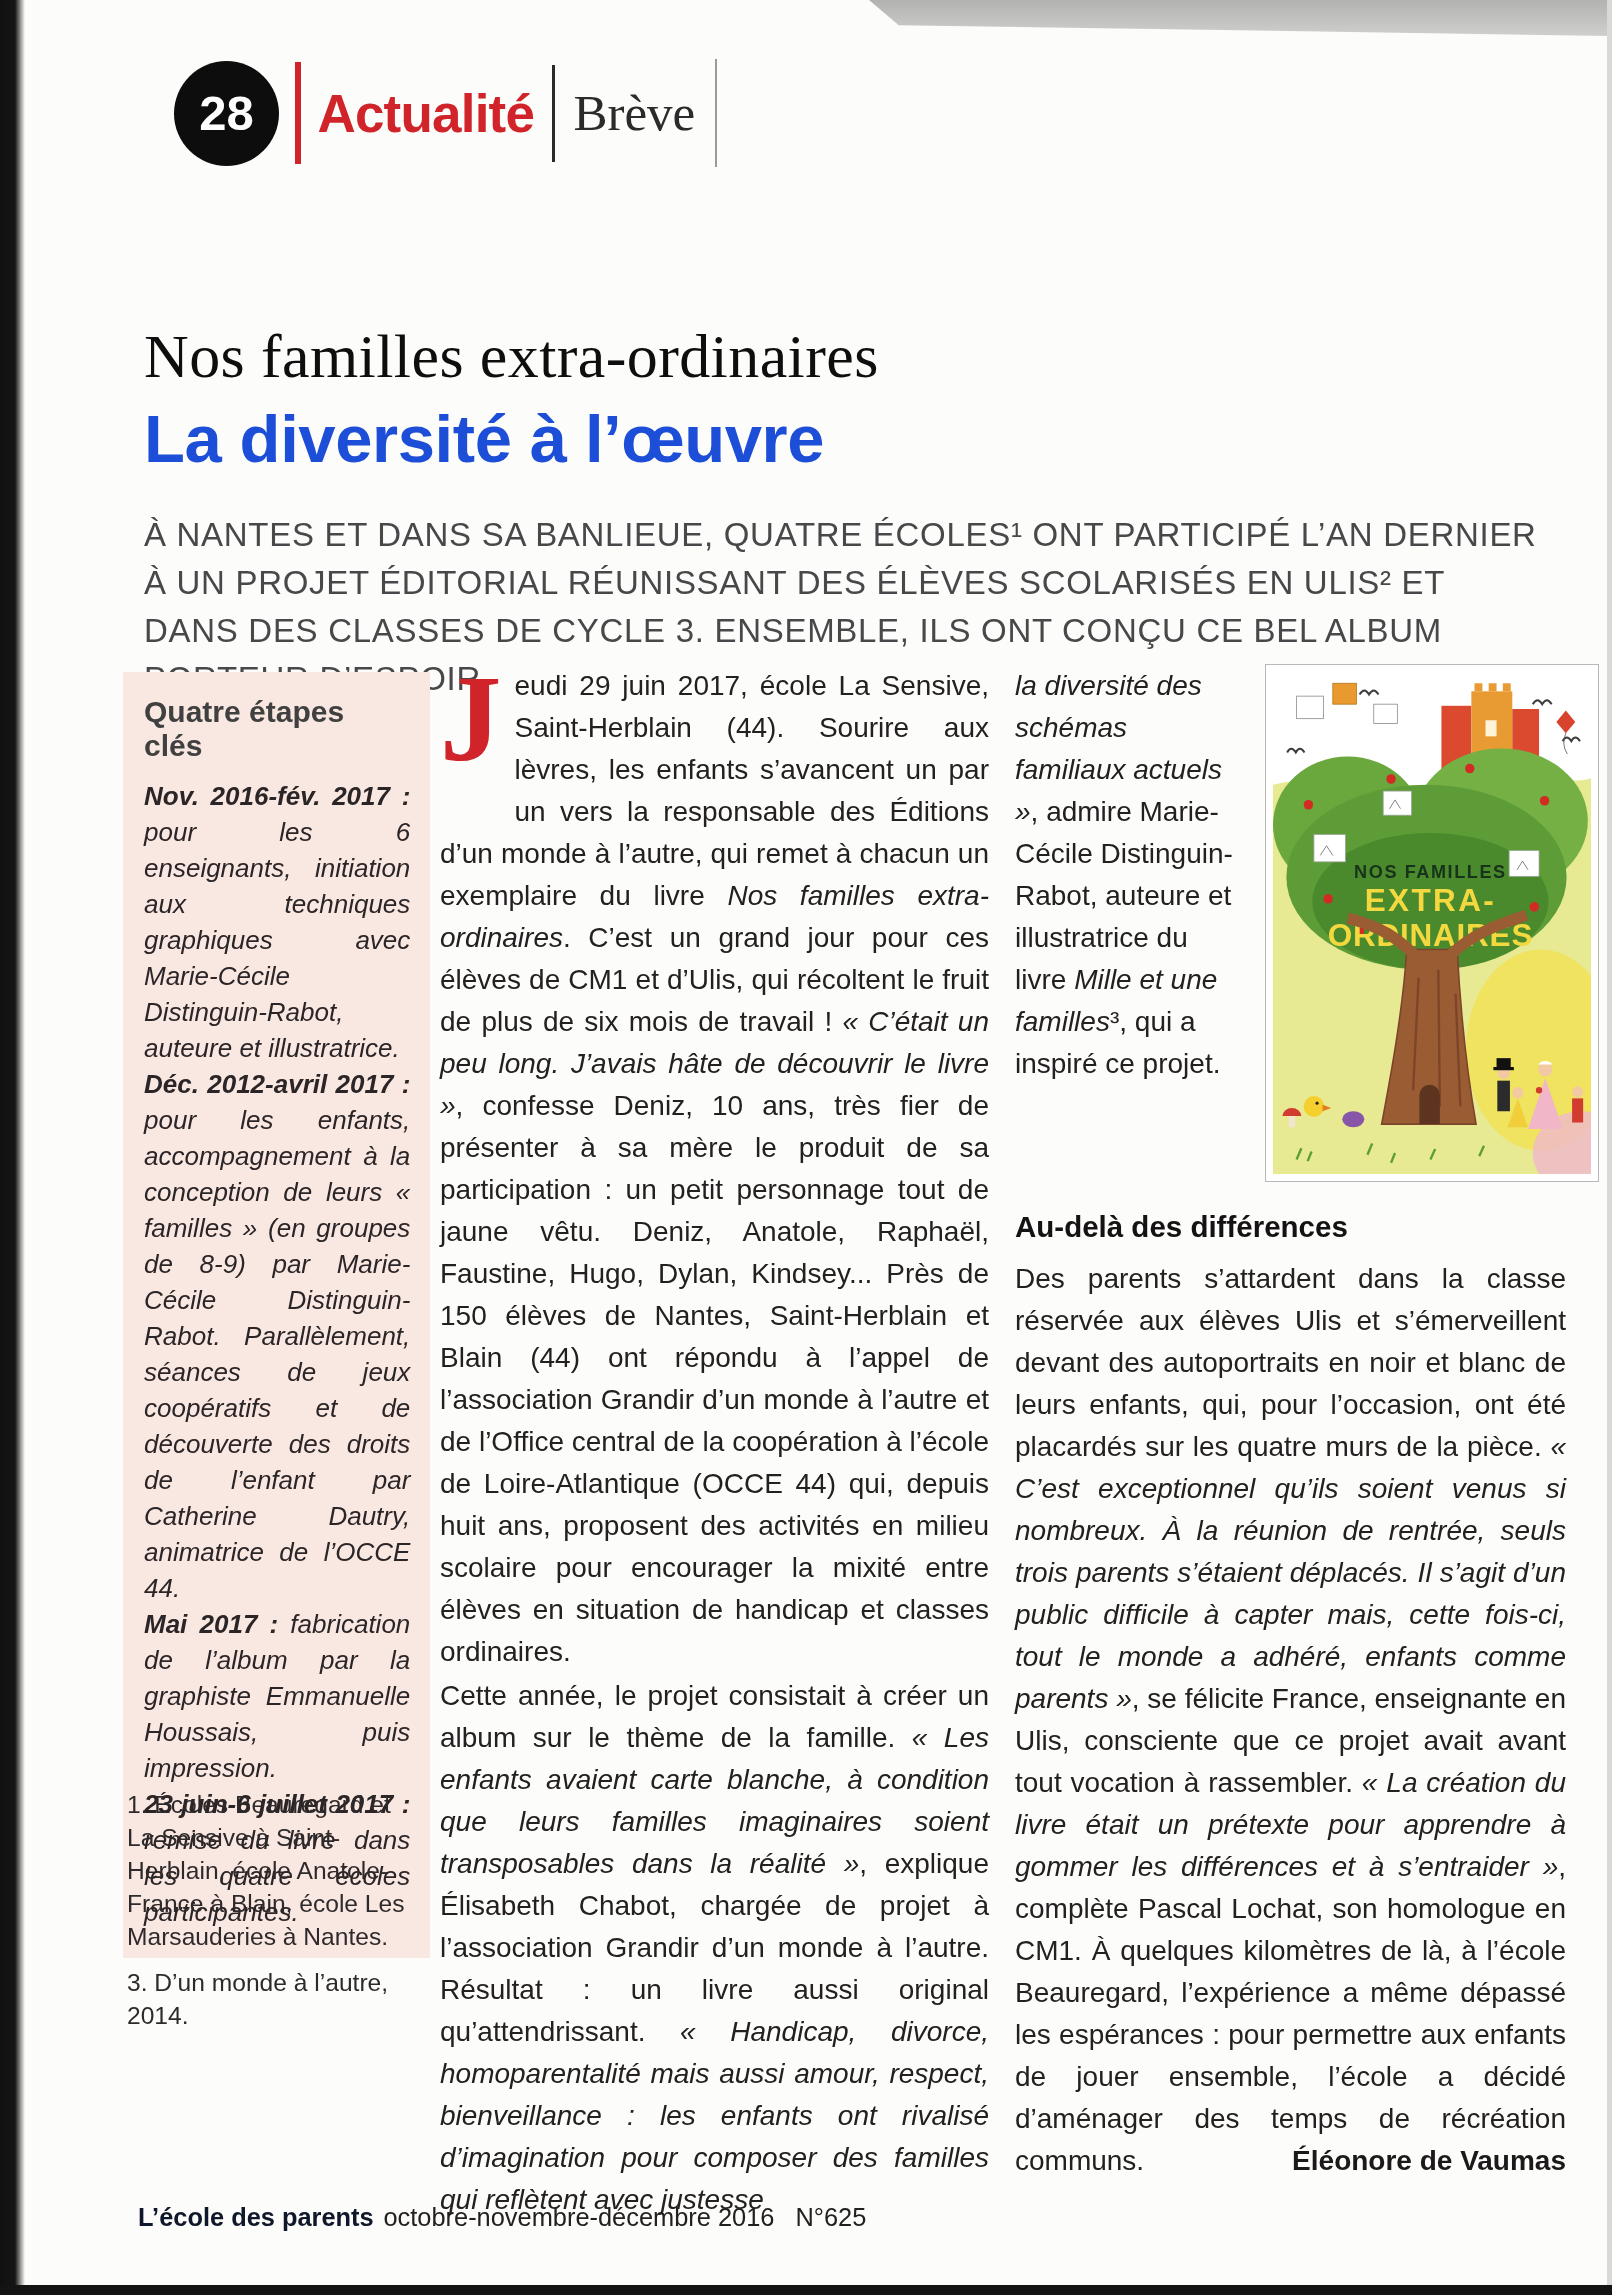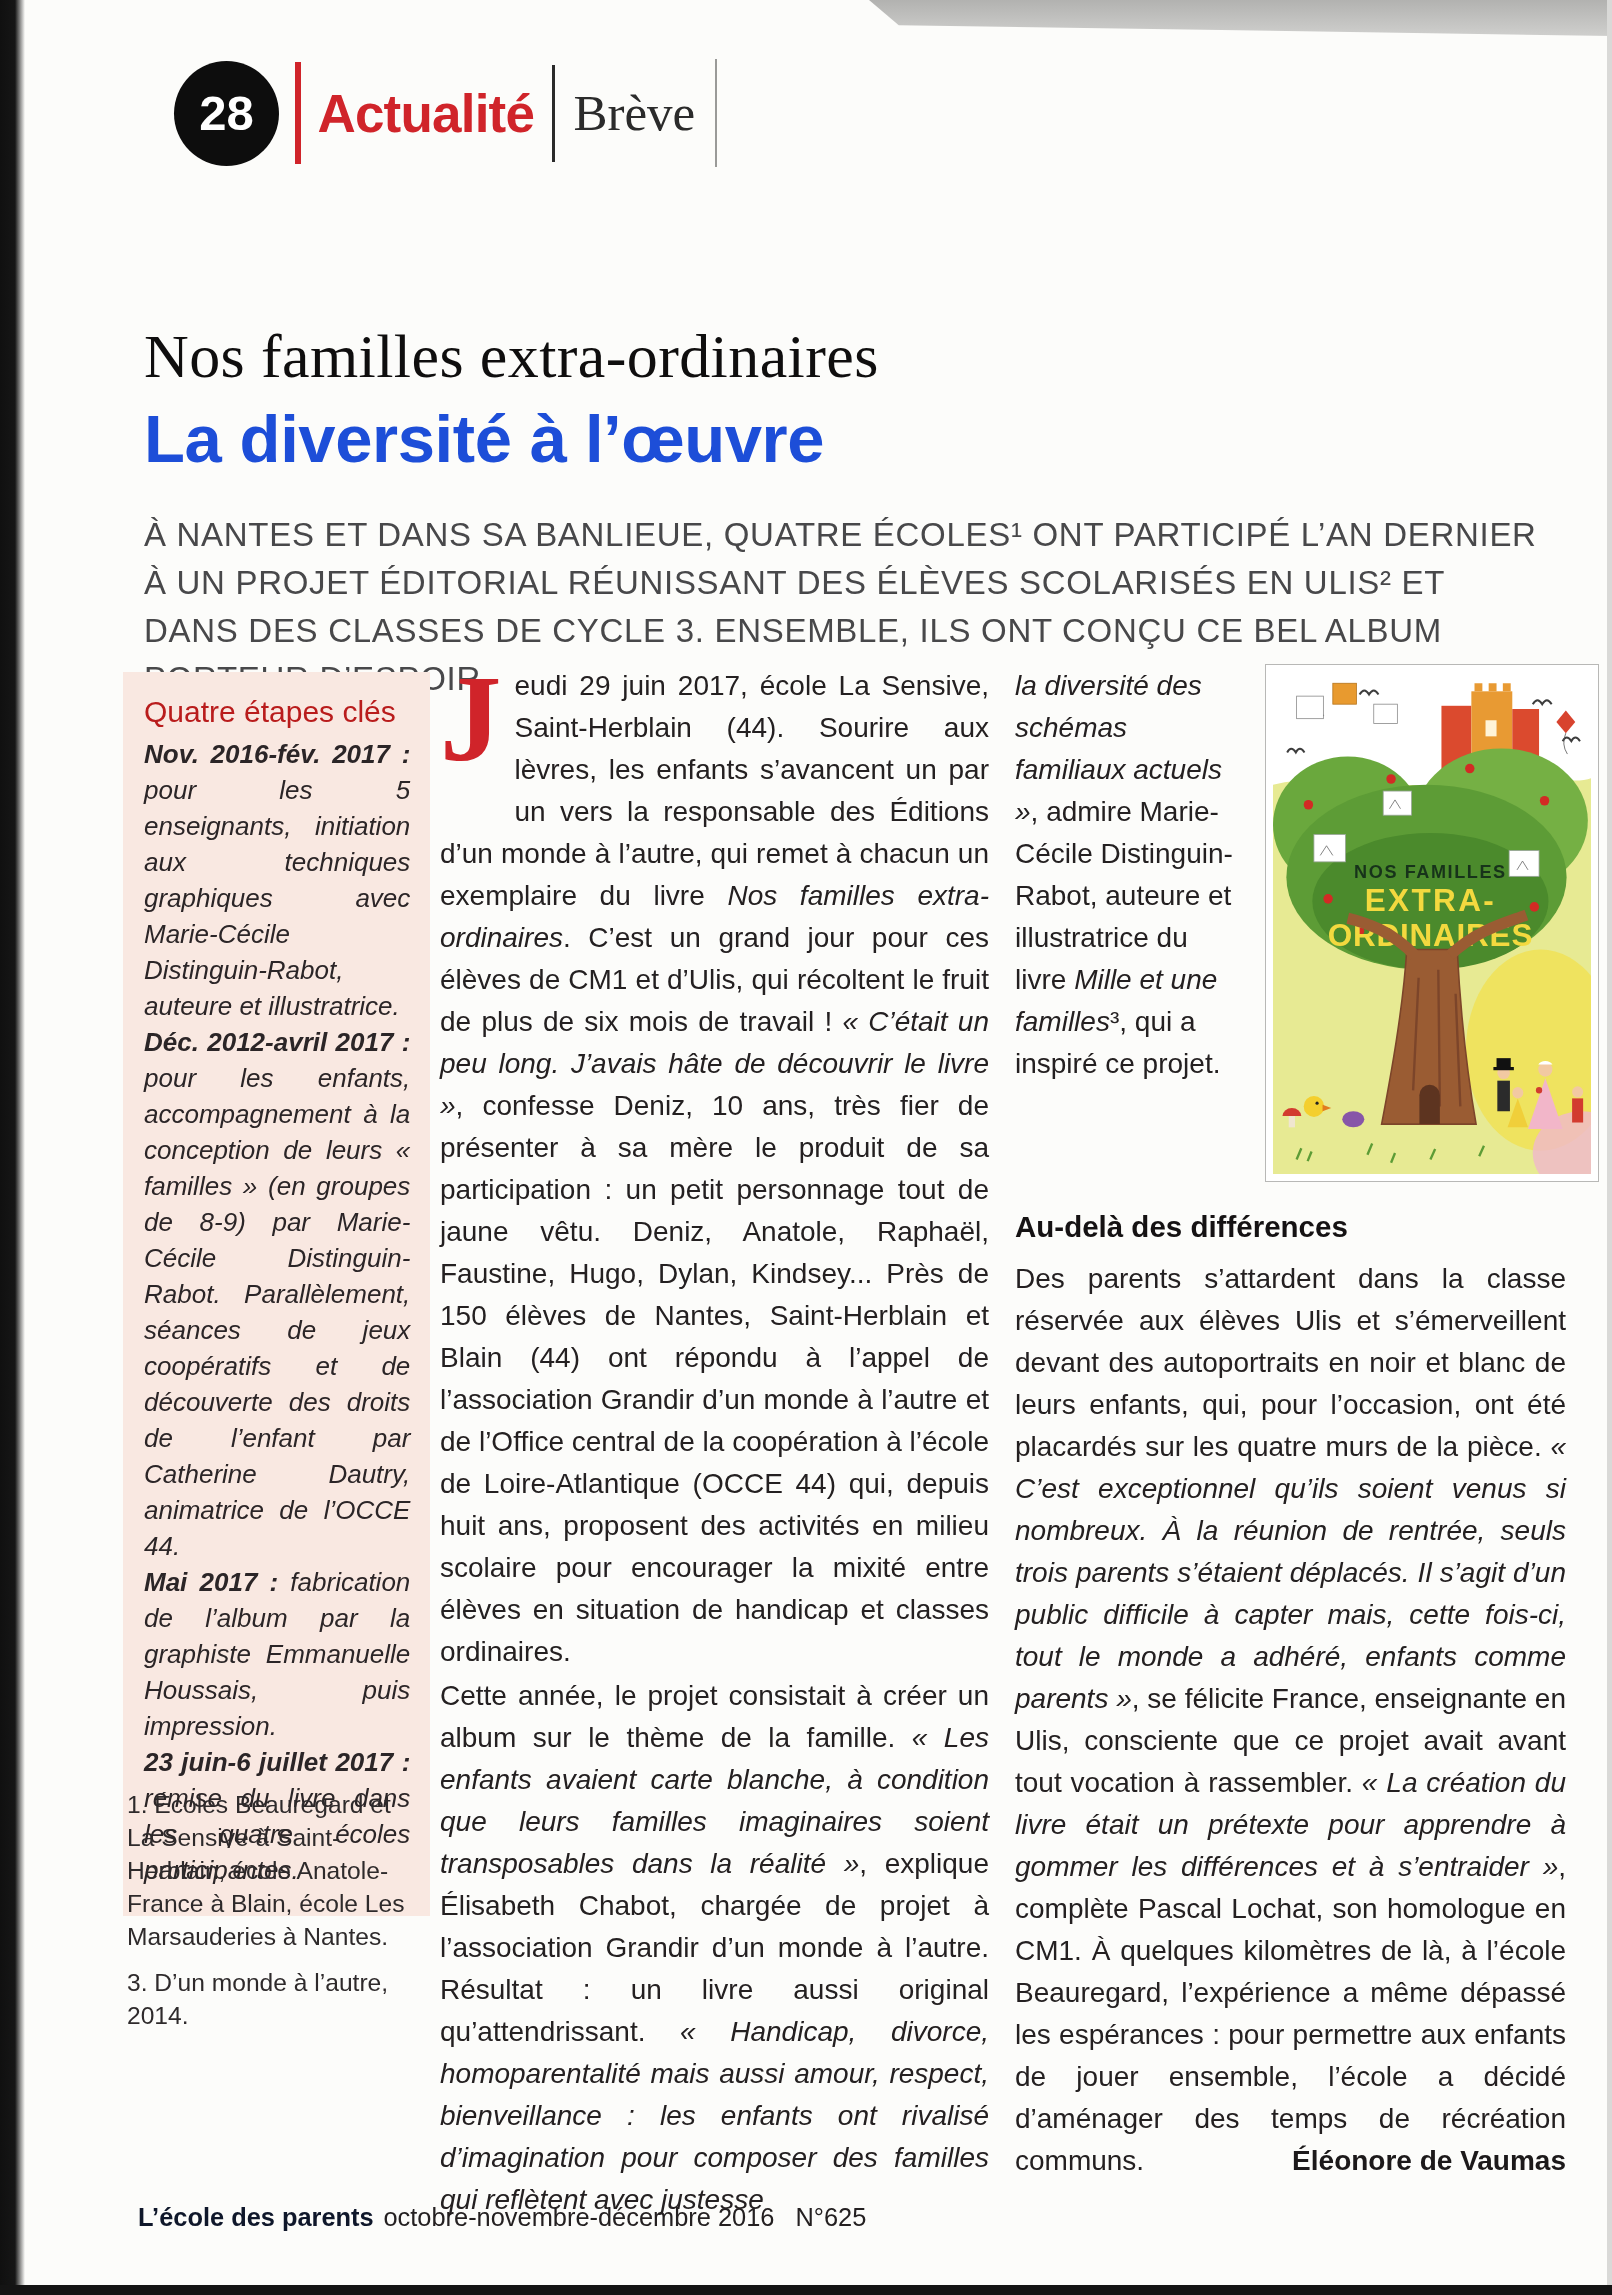--- a/index.html
+++ b/index.html
@@ -37,21 +37,21 @@
   .headline { position:absolute; left:144px; top:321px; width:1311px; }
   .kicker { font-family:"Liberation Serif", serif; font-weight:400; font-size:62px; color:#0f0e0e; letter-spacing:0.4px; }
   .main-title { font-size:67px; font-weight:700; color:#1d4ed8; margin-top:8.2px; letter-spacing:-0.4px; }
 
   .standfirst { position:absolute; left:144px; top:511px; width:1403px;
     font-size:33px; line-height:48px; letter-spacing:0.7px; color:#48484a; }
 
   
   .sidebar-box { position:absolute; left:123px; top:672px; width:307px;
     background:#f9e8e1; padding:23px 19.7px 28px 21px; }
-  .sidebar-title { color:#b91c1c; font-size:30px; font-weight:400; margin-bottom:7px; }
+  .sidebar-title { color:#404040; font-size:30px; font-weight:700; margin-bottom:15px; }
   .sidebar-entry { font-size:26px; line-height:36px; font-style:italic; color:#2b2527; text-align:justify; }
 
   
   .col-main { position:absolute; left:440px; top:665px; width:549px;
     font-size:28px; line-height:42px; text-align:justify; color:#242021; }
   .col-main p + p { margin-top:1.6px; }
   .dropcap { float:left; color:#d0242a; font-family:"Liberation Serif", serif;
     font-weight:700; font-size:123px; line-height:97px; height:125px; margin:4.9px 13px 0 0; }
 
   .col-right { position:absolute; left:1015px; top:665px; width:551px;
@@ -99,21 +99,21 @@
 
   <div class="headline">
     <div class="kicker">Nos familles extra-ordinaires</div>
     <div class="main-title">La diversité à l’œuvre</div>
   </div>
 
   <div class="standfirst">À NANTES ET DANS SA BANLIEUE, QUATRE ÉCOLES¹ ONT PARTICIPÉ L’AN DERNIER À UN PROJET ÉDITORIAL RÉUNISSANT DES ÉLÈVES SCOLARISÉS EN ULIS² ET DANS DES CLASSES DE CYCLE 3. ENSEMBLE, ILS ONT CONÇU CE BEL ALBUM PORTEUR D’ESPOIR.</div>
 
   <aside class="sidebar-box">
     <div class="sidebar-title">Quatre étapes clés</div>
-    <p class="sidebar-entry"><span class="bd">Nov. 2016-fév. 2017 : </span><span>pour les 5 enseignants, initiation aux techniques graphiques avec Marie-Cécile Distinguin-Rabot, auteure et illustratrice.</span></p>
+    <p class="sidebar-entry"><span class="bd">Nov. 2016-fév. 2017 : </span><span>pour les 6 enseignants, initiation aux techniques graphiques avec Marie-Cécile Distinguin-Rabot, auteure et illustratrice.</span></p>
     <p class="sidebar-entry"><span class="bd">Déc. 2012-avril 2017 : </span><span>pour les enfants, accompagnement à la conception de leurs « familles » (en groupes de 8-9) par Marie-Cécile Distinguin-Rabot. Parallèlement, séances de jeux coopératifs et de découverte des droits de l’enfant par Catherine Dautry, animatrice de l’OCCE 44.</span></p>
     <p class="sidebar-entry"><span class="bd">Mai 2017 : </span><span>fabrication de l’album par la graphiste Emmanuelle Houssais, puis impression.</span></p>
     <p class="sidebar-entry"><span class="bd">23 juin-6 juillet 2017 : </span><span>remise du livre dans les quatre écoles participantes.</span></p>
   </aside>
 
   <div class="col-main">
     <p><span class="dropcap">J</span><span>eudi 29 juin 2017, école La Sensive, Saint-Herblain (44). Sourire aux lèvres, les enfants s’avancent un par un vers la responsable des Éditions d’un monde à l’autre, qui remet à chacun un exemplaire du livre </span><span class="it">Nos familles extra-ordinaires</span><span>. C’est un grand jour pour ces élèves de CM1 et d’Ulis, qui récoltent le fruit de plus de six mois de travail ! </span><span class="it">« C’était un peu long. J’avais hâte de découvrir le livre »</span><span>, confesse Deniz, 10 ans, très fier de présenter à sa mère le produit de sa participation : un petit personnage tout de jaune vêtu. Deniz, Anatole, Raphaël, Faustine, Hugo, Dylan, Kindsey... Près de 150 élèves de Nantes, Saint-Herblain et Blain (44) ont répondu à l’appel de l’association Grandir d’un monde à l’autre et de l’Office central de la coopération à l’école de Loire-Atlantique (OCCE 44) qui, depuis huit ans, proposent des activités en milieu scolaire pour encourager la mixité entre élèves en situation de handicap et classes ordinaires.</span></p>
     <p><span>Cette année, le projet consistait à créer un album sur le thème de la famille. </span><span class="it">« Les enfants avaient carte blanche, à condition que leurs familles imaginaires soient transposables dans la réalité »</span><span>, explique Élisabeth Chabot, chargée de projet à l’association Grandir d’un monde à l’autre. Résultat : un livre aussi original qu’attendrissant. </span><span class="it">« Handicap, divorce, homoparentalité mais aussi amour, respect, bienveillance : les enfants ont rivalisé d’imagination pour composer des familles qui reflètent avec justesse</span></p>
   </div>
 

